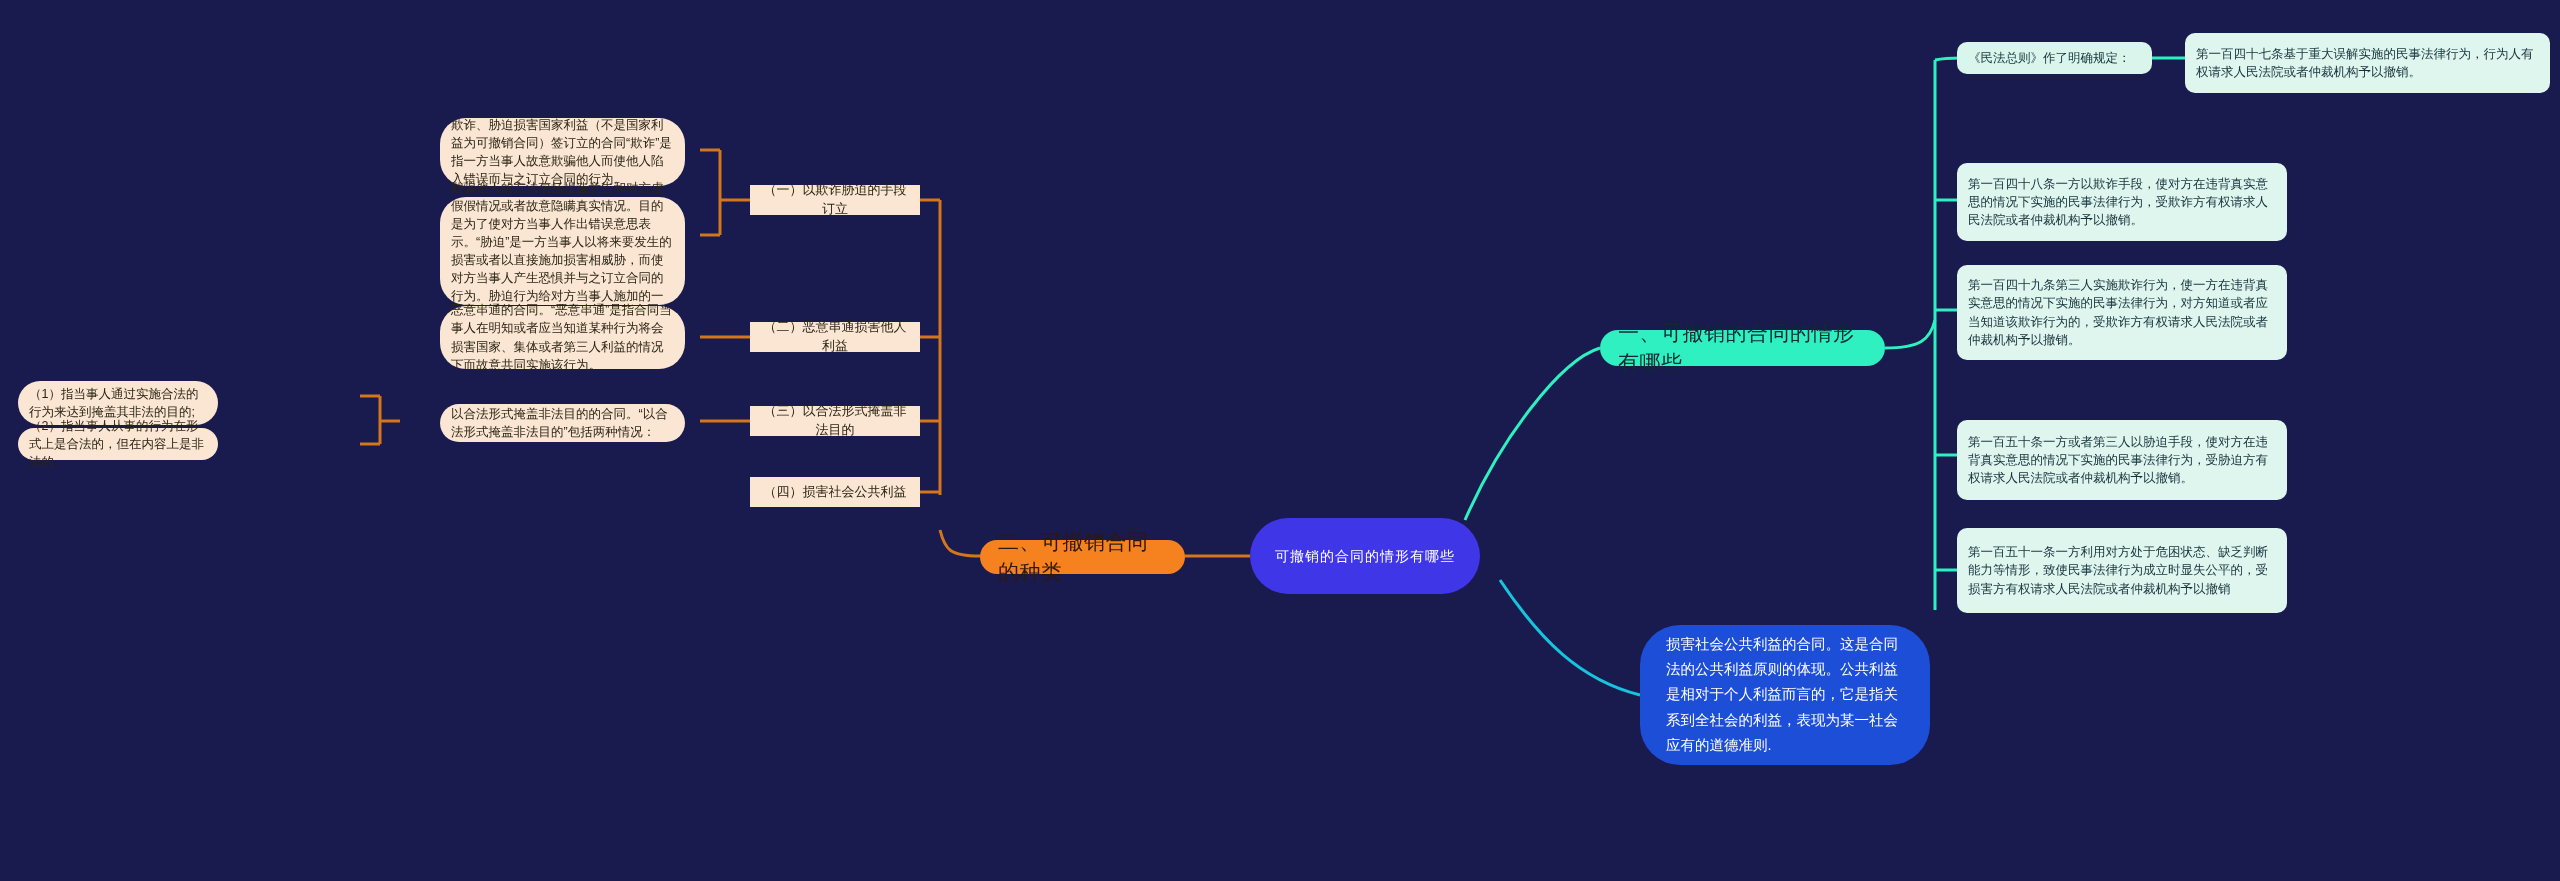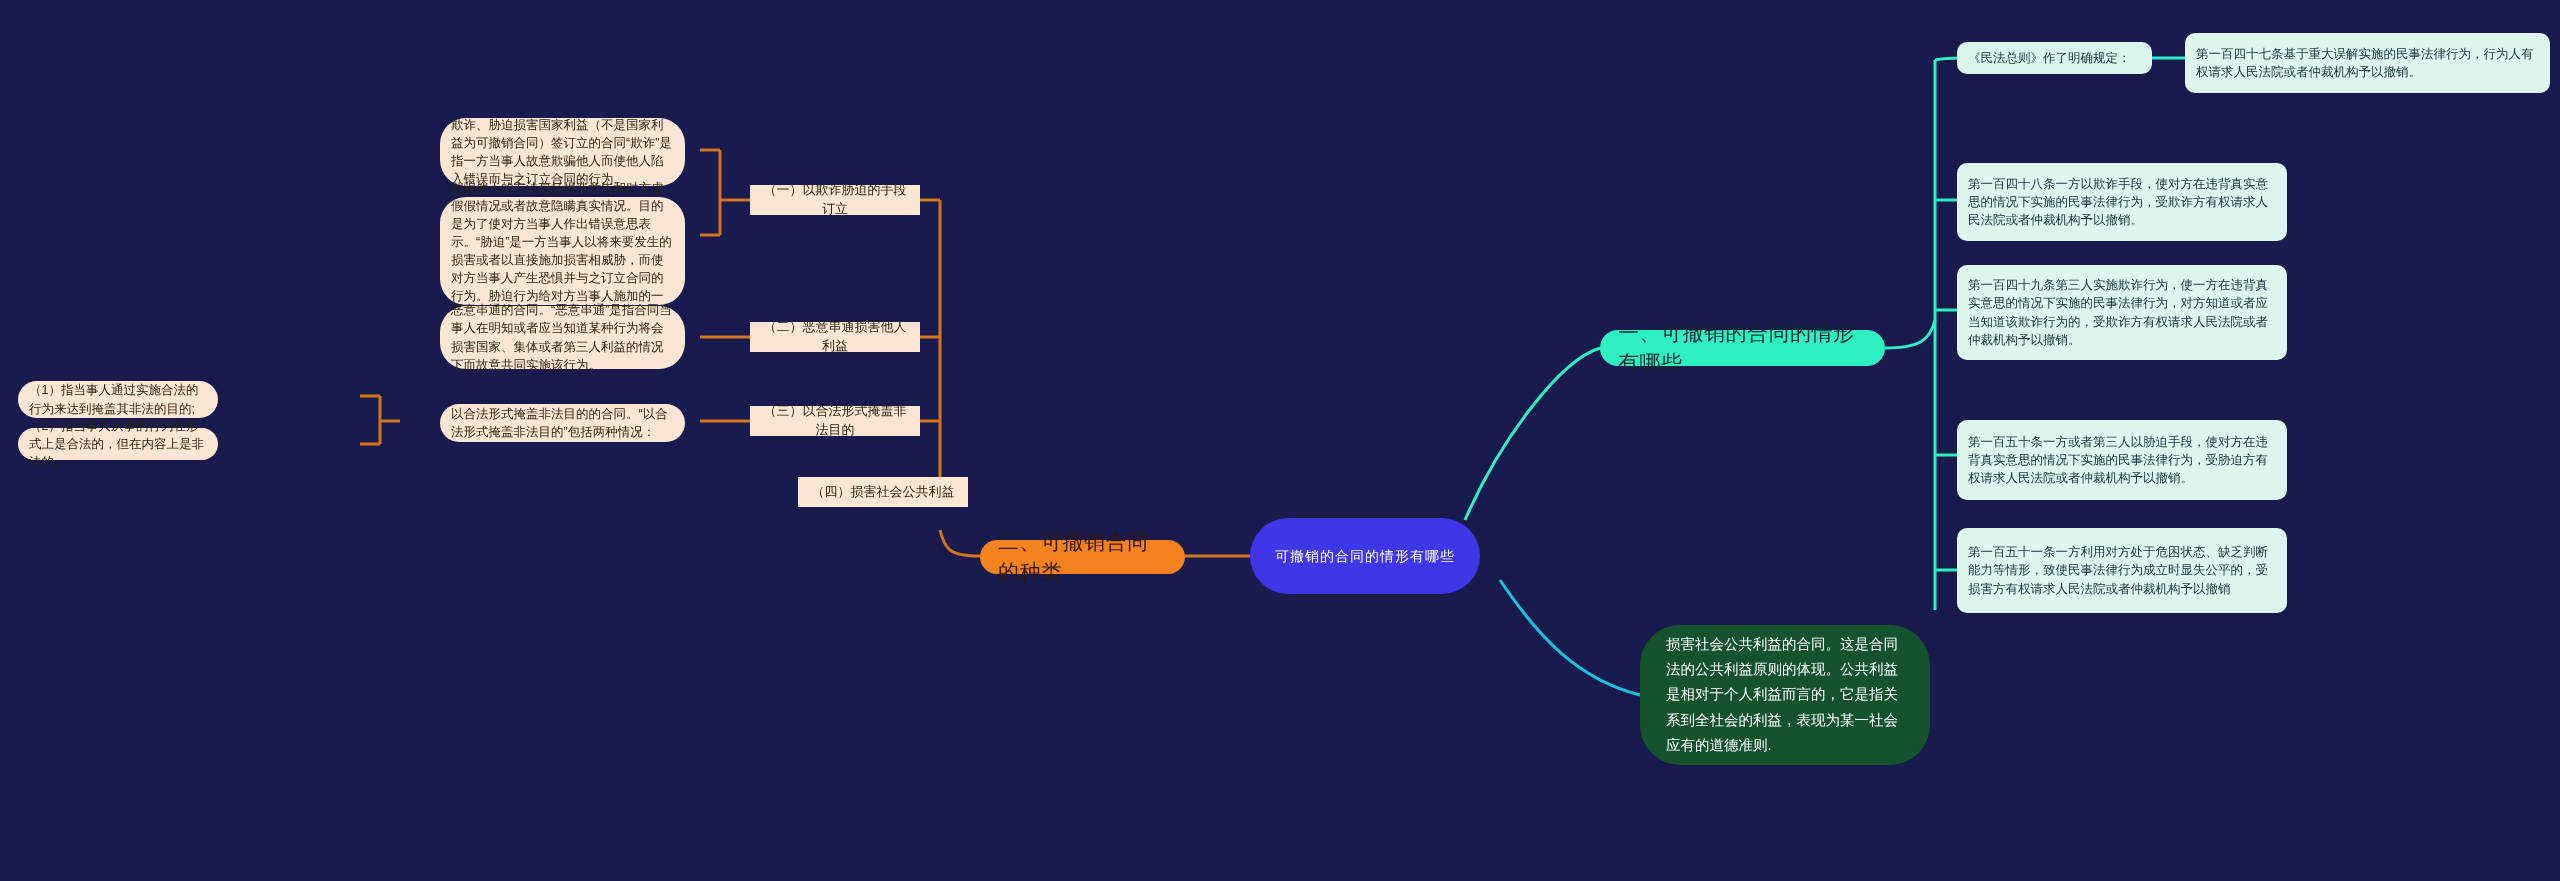--- a/index.html
+++ b/index.html
@@ -85,21 +85,21 @@
     background: #d9f5ec;
     color: #16333c;
   }
   .box-mint-lite {
     background: #dff6ef;
     color: #16333c;
   }
 
   
   .summary {
-    background: #14532d;
+    background: #1d4ed8;
     color: #ffffff;
     border-radius: 40px;
     font-size: 14.5px;
     padding: 16px 26px;
     line-height: 1.75;
     display: flex;
     align-items: center;
   }
 
   .mid {
@@ -187,19 +187,19 @@
   <div class="node box box-cream" style="left:440px; top:197px; width:245px; height:108px;">欺骗他人的方法包括捏造意告和对方虚假假情况或者故意隐瞒真实情况。目的是为了使对方当事人作出错误意思表示。“胁迫”是一方当事人以将来要发生的损害或者以直接施加损害相威胁，而使对方当事人产生恐惧并与之订立合同的行为。胁迫行为给对方当事人施加的一种威胁，这种威胁必须是非法的。</div>
 
   <div class="node mid mid-cream" style="left:750px; top:322px; width:170px; height:30px;">（二）恶意串通损害他人利益</div>
 
   <div class="node box box-cream" style="left:440px; top:306px; width:245px; height:63px;">恶意串通的合同。“恶意串通”是指合同当事人在明知或者应当知道某种行为将会损害国家、集体或者第三人利益的情况下而故意共同实施该行为。</div>
 
   <div class="node mid mid-cream" style="left:750px; top:406px; width:170px; height:30px;">（三）以合法形式掩盖非法目的</div>
 
   <div class="node box box-cream" style="left:440px; top:404px; width:245px; height:38px;">以合法形式掩盖非法目的的合同。“以合法形式掩盖非法目的”包括两种情况：</div>
 
-  <div class="node box box-cream" style="left:18px; top:381px; width:200px; height:37px;">（1）指当事人通过实施合法的行为来达到掩盖其非法的目的;</div>
+  <div class="node box box-cream" style="left:18px; top:381px; width:200px; height:44px;">（1）指当事人通过实施合法的行为来达到掩盖其非法的目的;</div>
 
   <div class="node box box-cream" style="left:18px; top:428px; width:200px; height:32px;">（2）指当事人从事的行为在形式上是合法的，但在内容上是非法的。</div>
 
-  <div class="node mid mid-cream" style="left:750px; top:477px; width:170px; height:30px;margin-left:48px;">（四）损害社会公共利益</div>
+  <div class="node mid mid-cream" style="left:750px; top:477px; width:170px; height:30px;">（四）损害社会公共利益</div>
 
 </div>
 
 </body></html>

